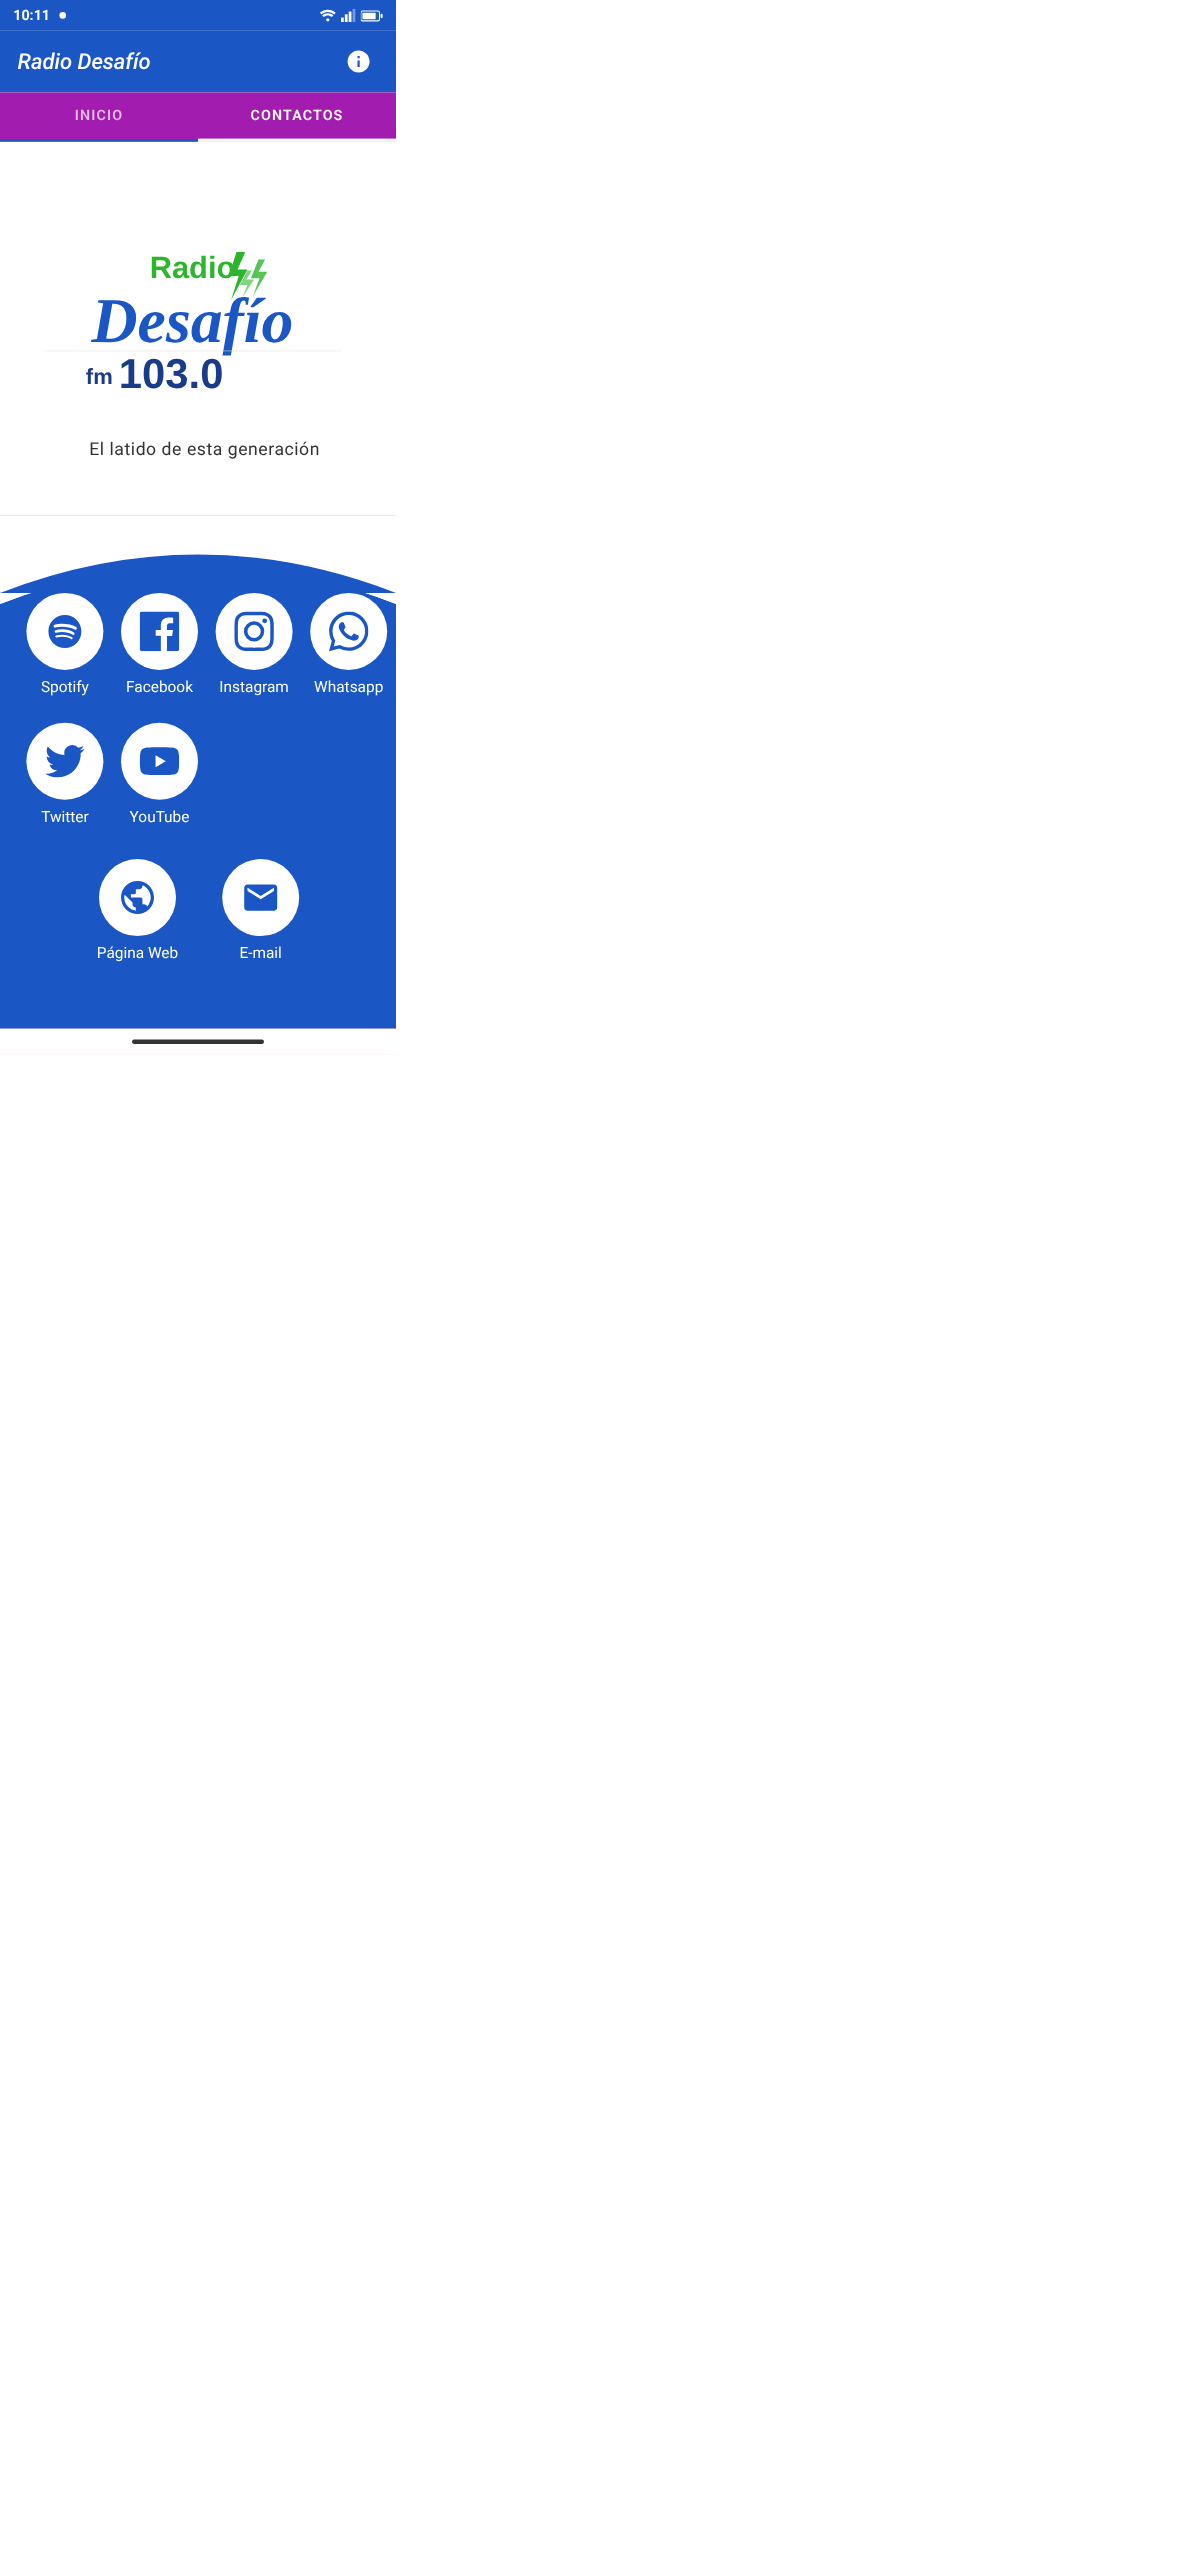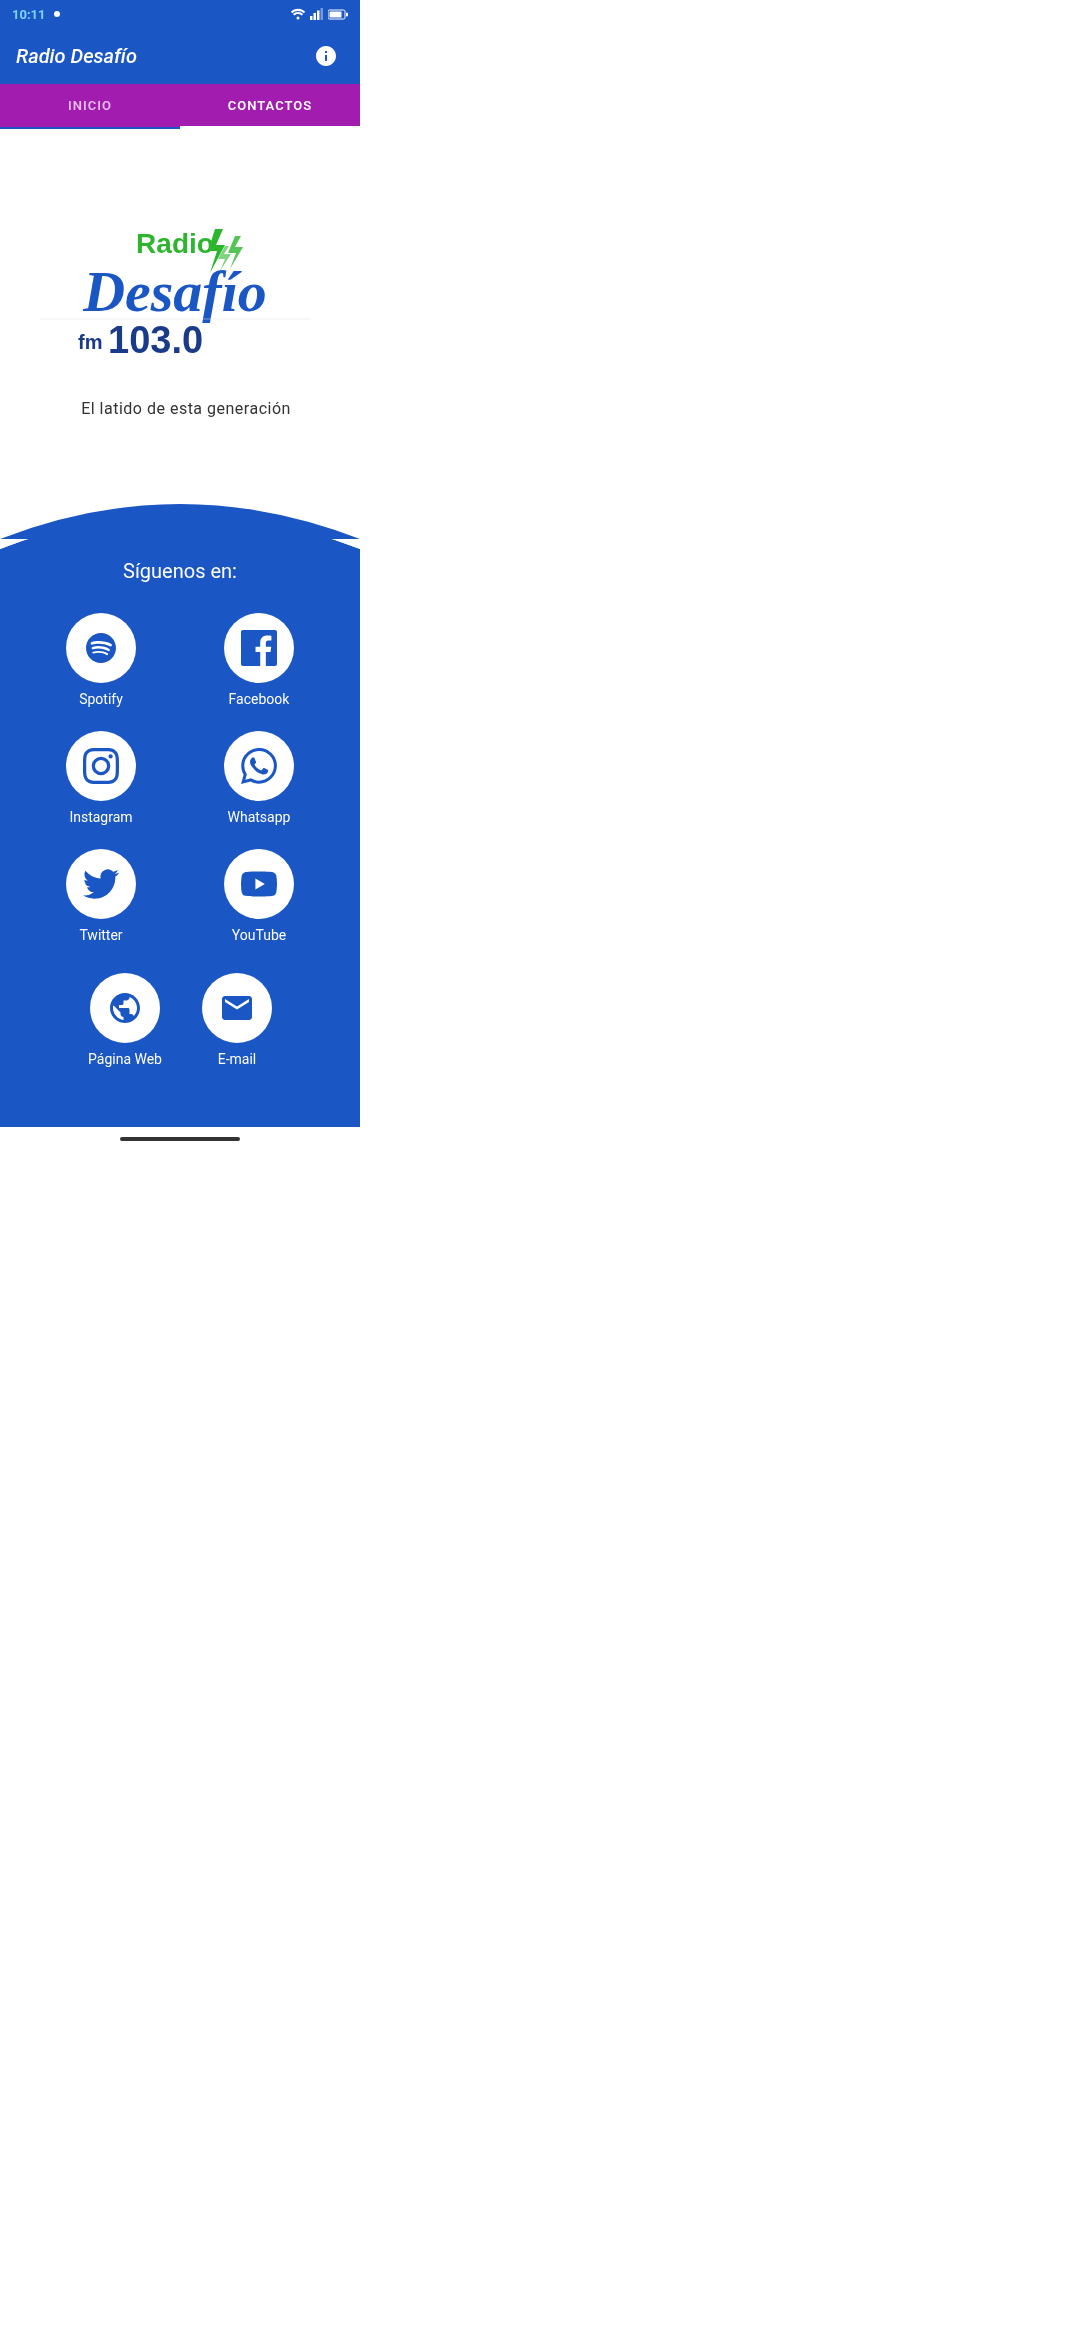--- a/index.html
+++ b/index.html
@@ -9,21 +9,21 @@
       width: 360px;
       min-height: 780px;
       font-family: 'Roboto', Arial, sans-serif;
       background: #fff;
       overflow-x: hidden;
     }
 
     
     .status-bar {
       background: #1a56c4;
-      color: #7dd3fc;
+      color: #ffffff;
       display: flex;
       align-items: center;
       justify-content: space-between;
       padding: 6px 12px;
       font-size: 12px;
       height: 28px;
     }
     .status-left { display: flex; align-items: center; gap: 4px; }
     .status-time { font-weight: bold; font-size: 13px; }
     .status-right { display: flex; align-items: center; gap: 4px; }
@@ -139,22 +139,22 @@
       color: white;
       text-align: center;
       font-size: 20px;
       font-weight: 400;
       padding: 20px 0 30px;
     }
 
     
     .social-grid {
       display: grid;
-      grid-template-columns: repeat(2, 1fr);
-      gap: 24px 4px;
+      grid-template-columns: repeat(4, 1fr);
+      gap: 24px 16px;
       padding: 0 24px 30px;
     }
 
     .social-item {
       display: flex;
       flex-direction: column;
       align-items: center;
       gap: 8px;
       cursor: pointer;
     }
@@ -284,21 +284,20 @@
 
       </svg>
     </div>
 
     <div style="background:white; margin-top:-80px;">
       <svg viewBox="0 0 360 70" xmlns="http://www.w3.org/2000/svg" preserveAspectRatio="none" height="70" style="display:block;width:100%;">
         <path d="M0,70 Q180,0 360,70 L360,70 L0,70 Z" fill="#1a56c4"></path>
       </svg>
     </div>
 
-    <p class="follow-text">Síguenos en:</p>
 
     <div class="social-grid">
 
       <div class="social-item">
         <div class="social-icon-circle">
           <svg class="icon" viewBox="0 0 24 24" fill="#1a56c4">
             <path d="M12 2C6.477 2 2 6.477 2 12s4.477 10 10 10 10-4.477 10-10S17.523 2 12 2zm4.586 14.424a.622.622 0 01-.857.207c-2.348-1.435-5.304-1.76-8.785-.964a.622.622 0 11-.277-1.215c3.809-.871 7.077-.496 9.712 1.115a.623.623 0 01.207.857zm1.223-2.722a.78.78 0 01-1.072.257c-2.687-1.652-6.785-2.131-9.965-1.166a.78.78 0 01-.973-.519.781.781 0 01.519-.972c3.632-1.102 8.147-.568 11.234 1.328a.78.78 0 01.257 1.072zm.105-2.835c-3.223-1.914-8.54-2.09-11.618-1.156a.935.935 0 11-.543-1.79c3.532-1.072 9.404-.865 13.115 1.338a.936.936 0 01-.954 1.608z"></path>
           </svg>
         </div>
         <span class="social-label">Spotify</span>

